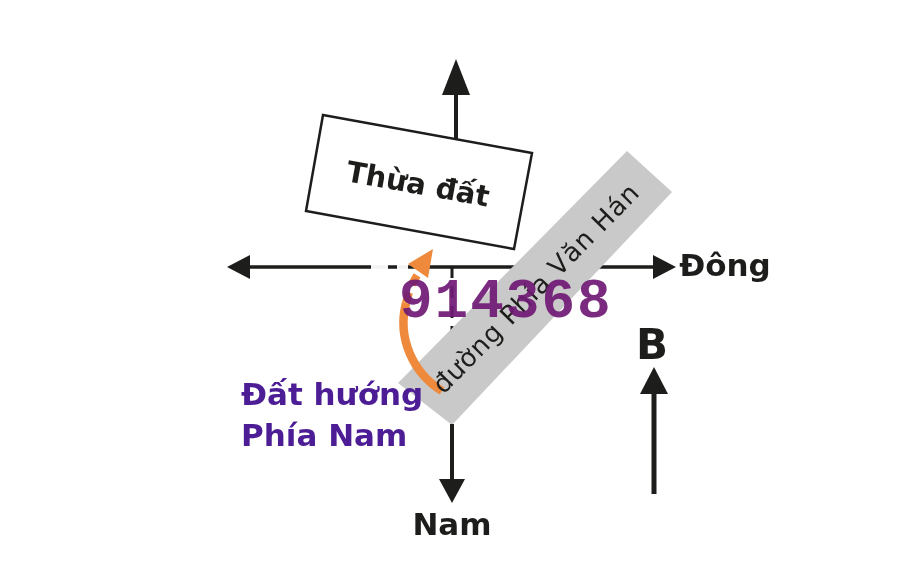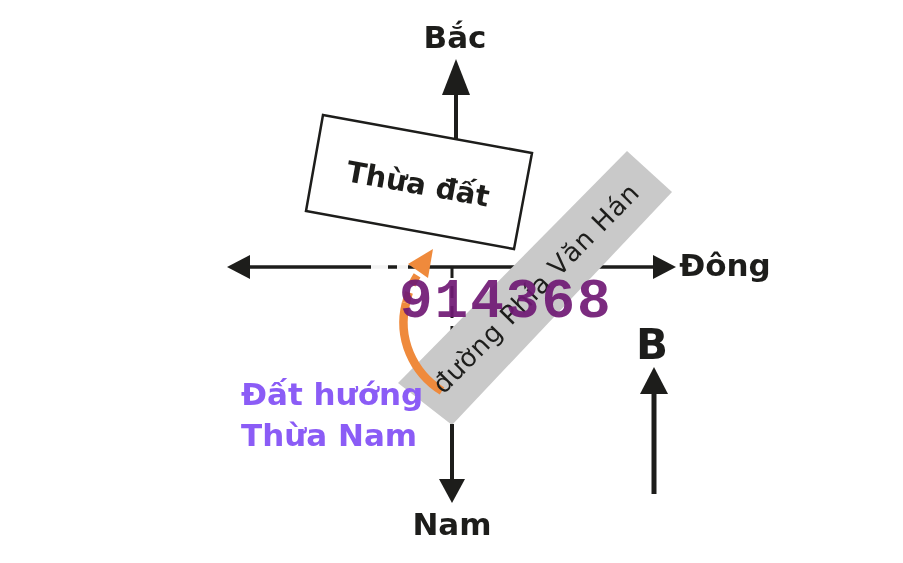--- a/index.html
+++ b/index.html
@@ -32,21 +32,21 @@
     transform:translate(-50%,-50%) rotate(-45.5deg);
     letter-spacing:1px;
   }
   #north-indicator-label{
     font-size:42px;
     font-weight:700;
   }
   #orientation-note{
     position:absolute;
     left:241px;top:374px;
-    color:#8b5cf6;
+    color:#4c1d95;
     font-weight:700;
     font-size:31px;
     line-height:41px;
     white-space:nowrap;
     z-index:2;
     transform:none;
   }
   #watermark{
     position:absolute;
     left:399px;top:270px;
@@ -97,33 +97,32 @@
       <polygon points="654,367 640,394 668,394" fill="#1d1d1b"></polygon>
     </g>
 
     <g>
       <path d="M 442 391 C 413 373 397 338 406 303" fill="none" stroke="#ef8a3c" stroke-width="8.5"></path>
       <path d="M 406 303 C 409 291 412 283 418 274" fill="none" stroke="#ef8a3c" stroke-width="8" stroke-dasharray="11 8"></path>
       <polygon points="433,249 428,278 408,264" fill="#ef8a3c"></polygon>
     </g>
   </svg>
 
-  <div class="label center" style="left:455px;top:37px;">Bắc</div>
 
 
   <div class="label center" style="left:452px;top:524px;">Nam</div>
 
   <div class="label center" style="left:725px;top:265px;">Đông</div>
 
   <div class="label" id="plot-label" style="left:418px;top:184px;">Thừa đất</div>
 
   <div class="label" id="road-label" style="left:536px;top:288px;">đường Phía Văn Hán</div>
 
   <div class="label" id="north-indicator-label" style="left:652px;top:344px;">B</div>
 
   <div id="orientation-note">
     <div>Đất hướng</div>
-    <div>Thừa Nam</div>
+    <div>Phía Nam</div>
   </div>
 
   <div id="watermark">914368</div>
 
 </div>
 
 </body></html>

